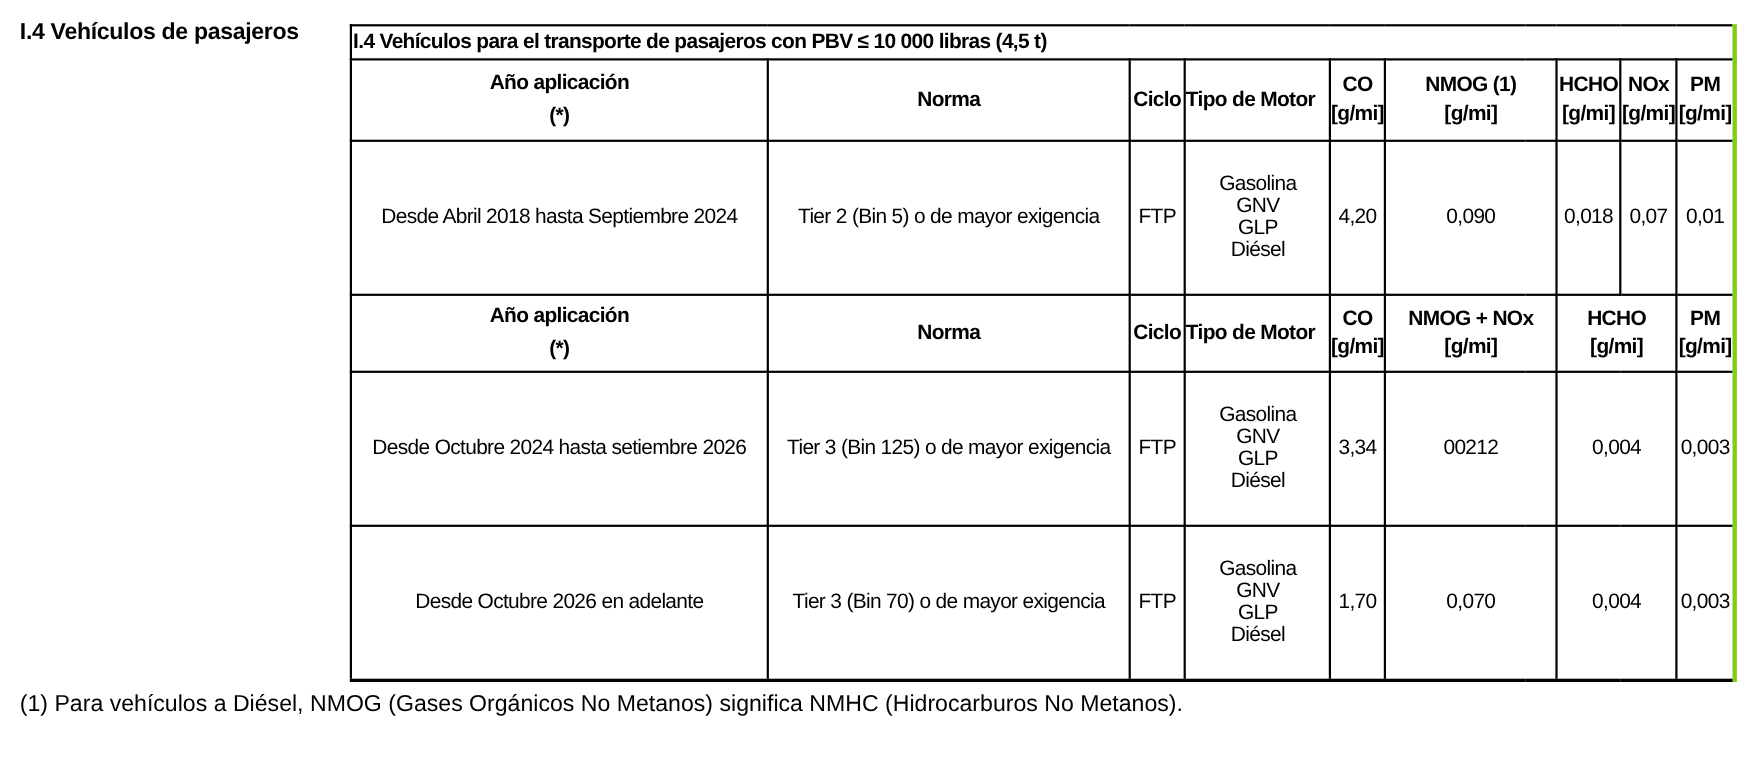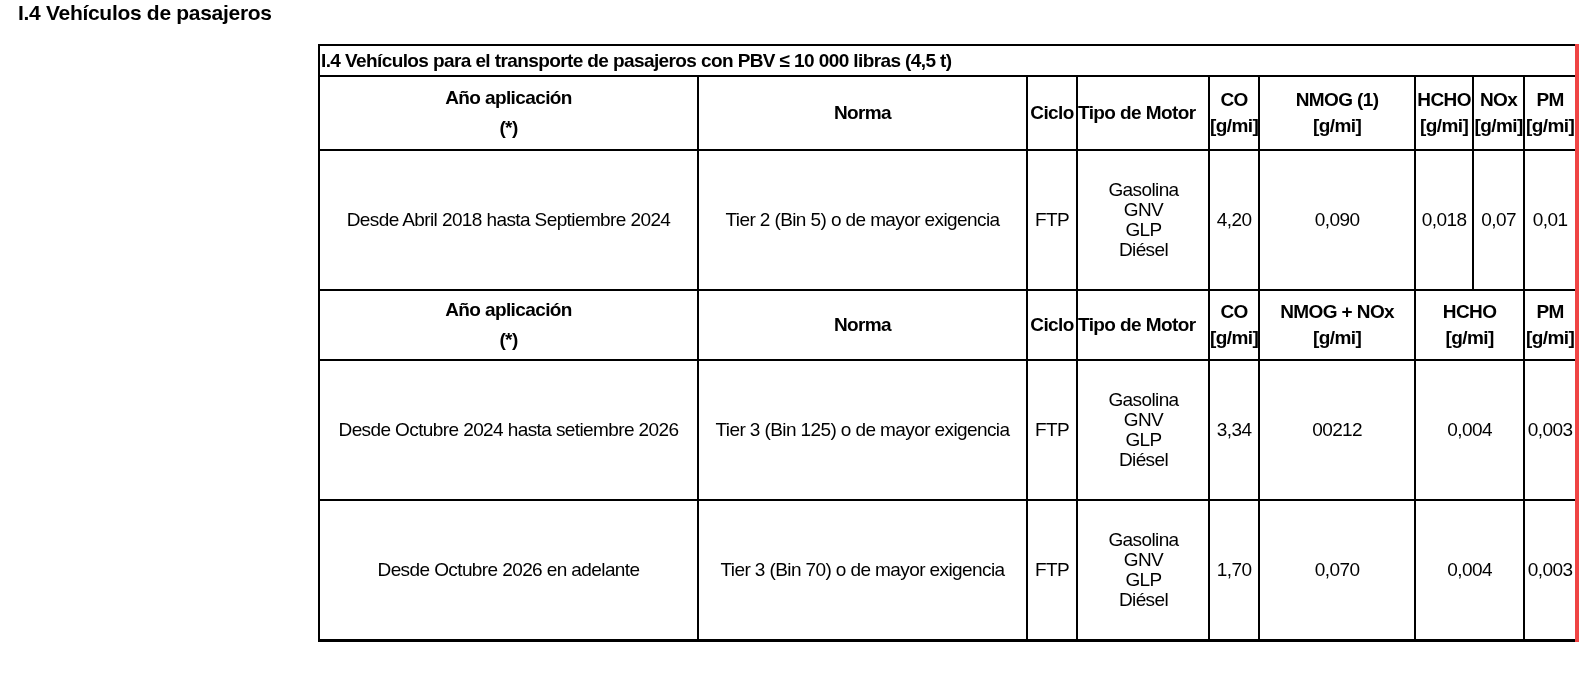--- a/index.html
+++ b/index.html
@@ -1,21 +1,21 @@
 <!DOCTYPE html>
 <html><head>
 <meta charset="utf-8">
 <style>
   html, body { margin:0; padding:0; background:#ffffff; }
   body { width:1586px; height:694px; position:relative; overflow:hidden;
          font-family:"Liberation Sans", sans-serif; color:#000; }
-  .section-title { position:absolute; left:18px; top:1px; font-size:21px; font-weight:bold;
+  .section-title { position:absolute; left:18px; top:17px; font-size:21px; font-weight:bold;
                    letter-spacing:-0.3px; }
-  table.main { position:absolute; left:318px; top:44px; border-collapse:collapse;
-               table-layout:fixed; border-right:4px solid #ef4444; border-bottom:3px solid #000; }
+  table.main { position:absolute; left:318px; top:22px; border-collapse:collapse;
+               table-layout:fixed; border-right:4px solid #84cc16; border-bottom:3px solid #000; }
   table.main td { border:2px solid #000; padding:0; font-size:19px; text-align:center;
                   vertical-align:middle; line-height:1.05; overflow:hidden; white-space:nowrap;
                   letter-spacing:-0.6px; }
   td.caption { text-align:left !important; font-weight:bold; height:29px; padding-left:1px !important; }
   td.hdr { font-weight:bold; }
   .hdr .unit { font-weight:bold; display:block; margin-top:6px; }
   .hdr .line2 { display:block; margin-top:10px; }
   td.motor { text-align:center; line-height:34px; padding-left:1px !important; }
   td.tight { letter-spacing:-1px; }
   .notes { position:absolute; left:18px; top:623px; font-size:21px; line-height:34px; }
@@ -144,13 +144,14 @@
     </td>
     <td>1,70</td>
     <td colspan="2">0,070</td>
     <td colspan="2">0,004</td>
     <td>0,003</td>
   </tr>
 </tbody>
   </table>
 
 <div class="notes">
+  <div>(1) Para vehículos a Diésel, NMOG (Gases Orgánicos No Metanos) significa NMHC (Hidrocarburos No Metanos).</div>
 </div>
 
 </body></html>

